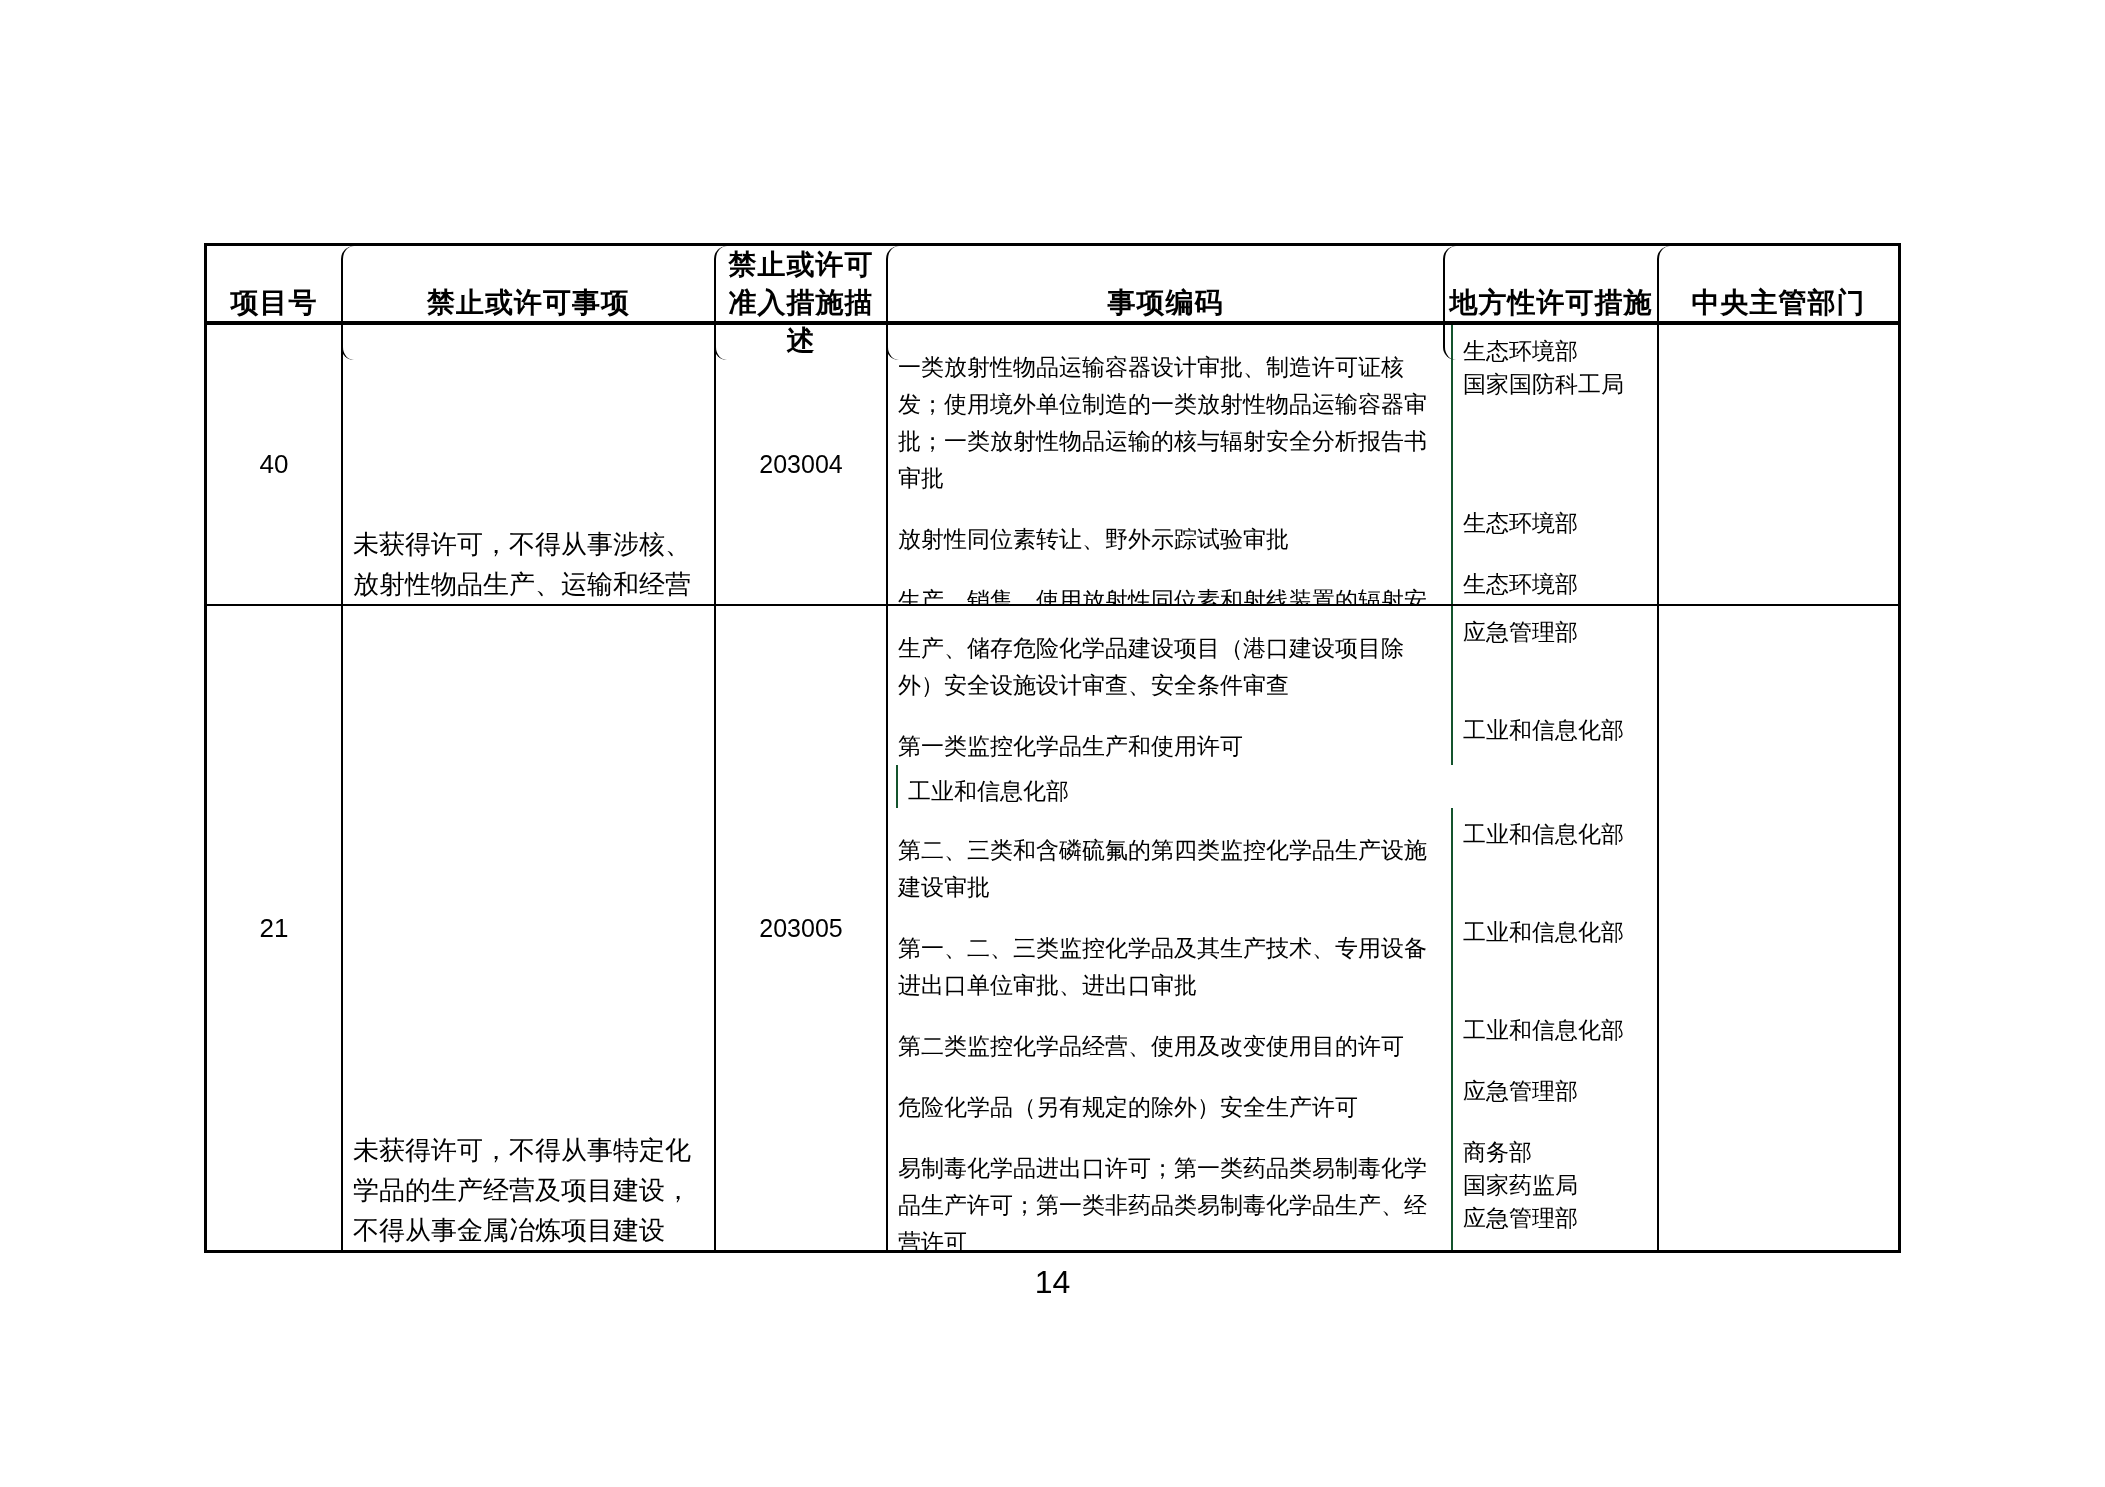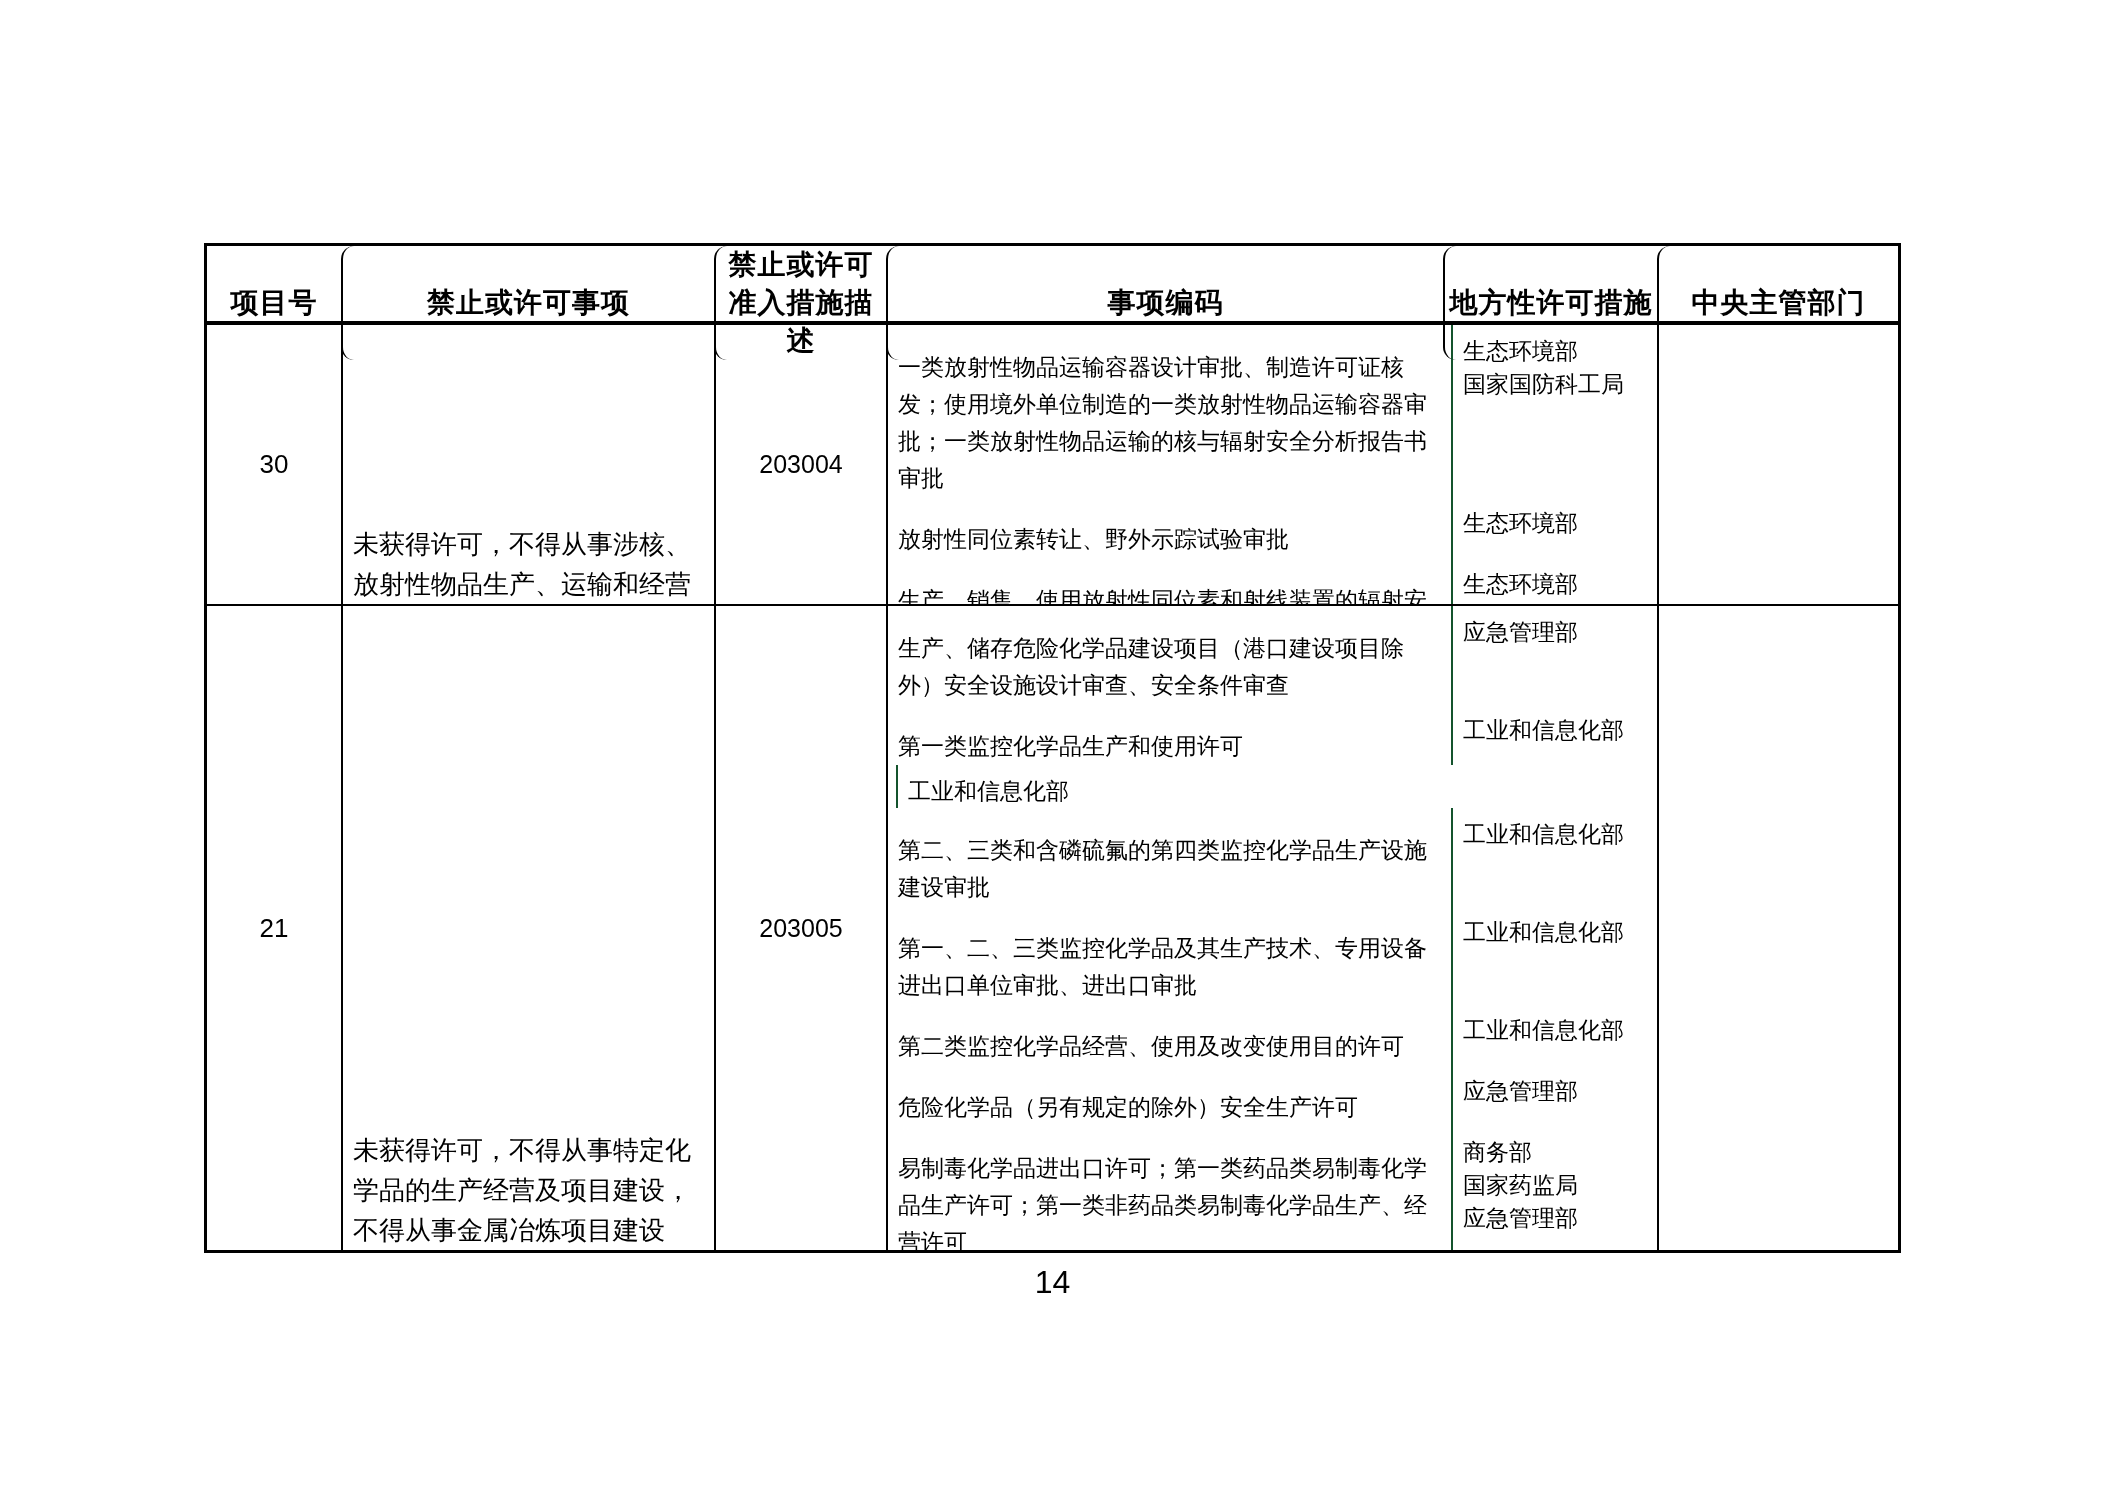--- a/index.html
+++ b/index.html
@@ -127,21 +127,21 @@
     <div class="header-row">
       <div class="header-cell">项目号</div>
       <div class="header-cell">禁止或许可事项</div>
       <div class="header-cell">禁止或许可准入措施描述</div>
       <div class="header-cell">事项编码</div>
       <div class="header-cell">地方性许可措施</div>
       <div class="header-cell">中央主管部门</div>
     </div>
 
     <div class="data-row row-20">
-      <div class="cell cell-item">30</div>
+      <div class="cell cell-item">40</div>
       <div class="cell cell-matter">
         <span>未获得许可，不得从事涉核、放射性物品生产、运输和经营</span>
       </div>
       <div class="cell cell-code">203004</div>
       <div class="cell cell-measures">
         <div class="measure-row">
           <div class="measure-desc">一类放射性物品运输容器设计审批、制造许可证核发；使用境外单位制造的一类放射性物品运输容器审批；一类放射性物品运输的核与辐射安全分析报告书审批</div>
           <div class="measure-dept">
             <div class="dept-line">生态环境部</div>
             <div class="dept-line">国家国防科工局</div>

